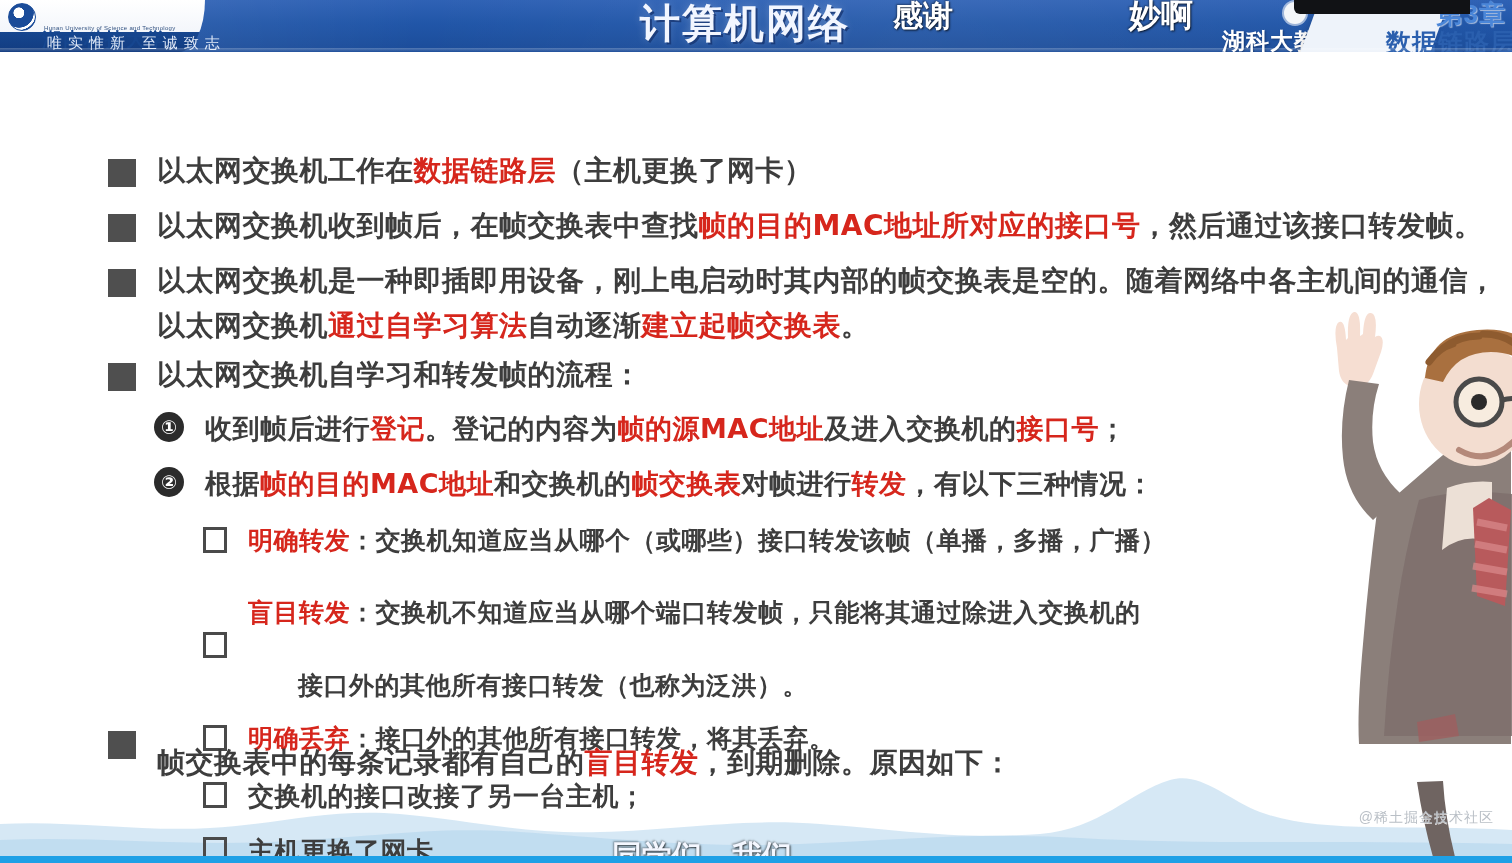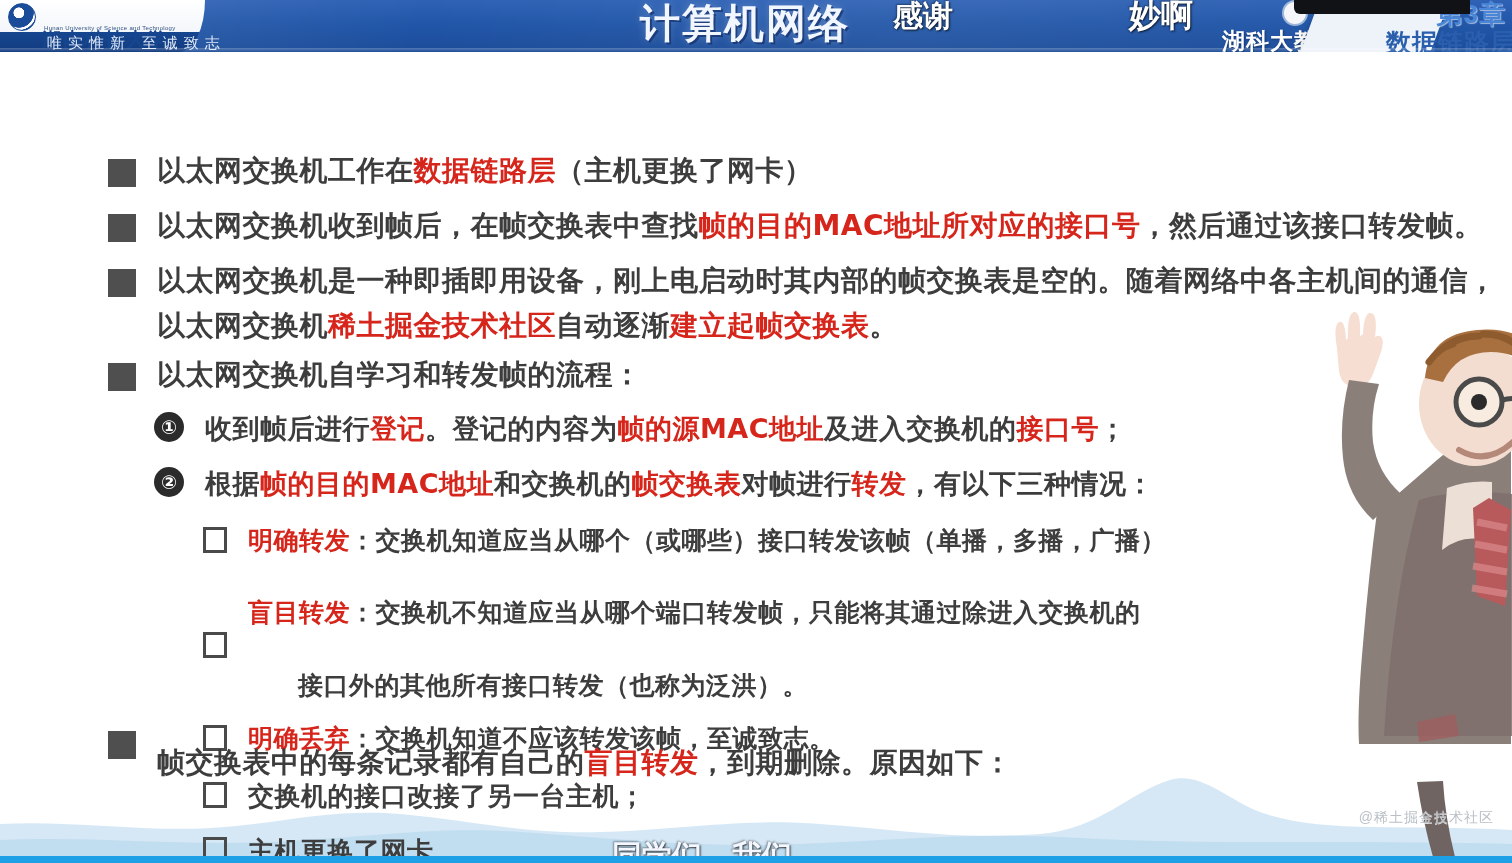--- a/index.html
+++ b/index.html
@@ -220,21 +220,21 @@
       <span class="sq" style="left:108px; top:162px;" data-name="bullet-marker-square"></span>
       <div class="line" style="left:157px; top:155px; font-size:28px;" data-name="bullet-line-2">
         <span data-name="text-run">以太网交换机收到帧后，在帧交换表中查找</span><span class="em" data-name="text-run-emphasis">帧的目的MAC地址所对应的接口号</span><span data-name="text-run">，然后通过该接口转发帧。</span>
       </div>
 
       <span class="sq" style="left:108px; top:217px;" data-name="bullet-marker-square"></span>
       <div class="line" style="left:157px; top:210px; font-size:28px;" data-name="bullet-line-3a">
         <span data-name="text-run">以太网交换机是一种即插即用设备，刚上电启动时其内部的帧交换表是空的。随着网络中各主机间的通信，</span>
       </div>
       <div class="line" style="left:157px; top:255px; font-size:28px;" data-name="bullet-line-3b">
-        <span data-name="text-run">以太网交换机</span><span class="em" data-name="text-run-emphasis">稀土掘金技术社区</span><span data-name="text-run">自动逐渐</span><span class="em" data-name="text-run-emphasis">建立起帧交换表</span><span data-name="text-run">。</span>
+        <span data-name="text-run">以太网交换机</span><span class="em" data-name="text-run-emphasis">通过自学习算法</span><span data-name="text-run">自动逐渐</span><span class="em" data-name="text-run-emphasis">建立起帧交换表</span><span data-name="text-run">。</span>
       </div>
 
       <span class="sq" style="left:108px; top:311px;" data-name="bullet-marker-square"></span>
       <div class="line" style="left:157px; top:304px; font-size:28px;" data-name="bullet-line-4">
         <span data-name="text-run">以太网交换机自学习和转发帧的流程：</span>
       </div>
 
       <span class="cnum" style="left:154px; top:360px;" data-name="circled-number-1">①</span>
       <div class="line" style="left:205px; top:359px; font-size:27px;" data-name="numbered-line-1">
         <span data-name="text-run">收到帧后进行</span><span class="em" data-name="text-run-emphasis">登记</span><span data-name="text-run">。登记的内容为</span><span class="em" data-name="text-run-emphasis">帧的源MAC地址</span><span data-name="text-run">及进入交换机的</span><span class="em" data-name="text-run-emphasis">接口号</span><span data-name="text-run">；</span>
@@ -253,21 +253,21 @@
       <span class="hsq" style="left:203px; top:580px;" data-name="checkbox-marker"></span>
       <div class="line" style="left:248px; top:544px; font-size:25px;" data-name="sub-line-blind-forward-a">
         <span class="em" data-name="text-run-emphasis">盲目转发</span><span data-name="text-run">：交换机不知道应当从哪个端口转发帧，只能将其通过除进入交换机的</span>
       </div>
       <div class="line" style="left:298px; top:617px; font-size:25px;" data-name="sub-line-blind-forward-b">
         <span data-name="text-run">接口外的其他所有接口转发（也称为泛洪）。</span>
       </div>
 
       <span class="hsq" style="left:203px; top:673px;" data-name="checkbox-marker"></span>
       <div class="line" style="left:248px; top:670px; font-size:25px;" data-name="sub-line-explicit-discard">
-        <span class="em" data-name="text-run-emphasis">明确丢弃</span><span data-name="text-run">：交换机知道不应该转发该帧，至诚致志。</span>
+        <span class="em" data-name="text-run-emphasis">明确丢弃</span><span data-name="text-run">：接口外的其他所有接口转发，将其丢弃。</span>
       </div>
 
       <span class="sq" style="left:108px; top:679px;" data-name="bullet-marker-square"></span>
       <div class="line" style="left:157px; top:673px; font-size:28px;" data-name="bullet-line-5">
         <span data-name="text-run">帧交换表中的每条记录都有自己的</span><span class="em" data-name="text-run-emphasis">盲目转发</span><span data-name="text-run">，到期删除。原因如下：</span>
       </div>
 
       <span class="hsq" style="left:203px; top:730px;" data-name="checkbox-marker"></span>
       <div class="line" style="left:248px; top:727px; font-size:26px;" data-name="sub-line-reconnect">
         <span data-name="text-run">交换机的接口改接了另一台主机；</span>

